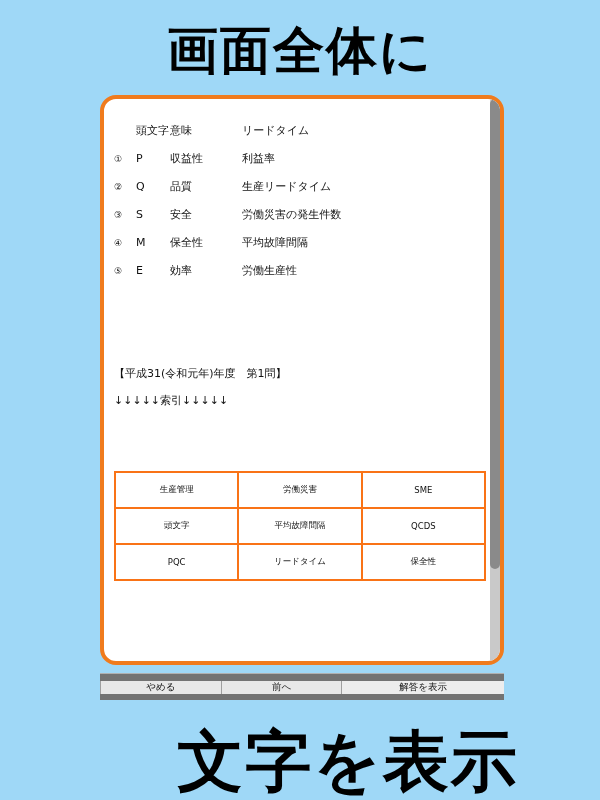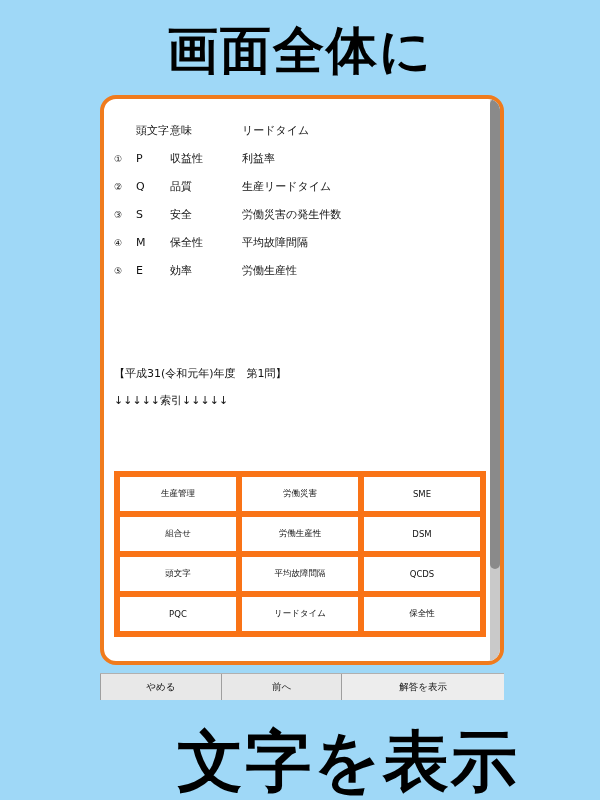--- a/index.html
+++ b/index.html
@@ -137,37 +137,38 @@
   }
   .word-table {
     position: absolute;
     left: 10px;
     top: 372px;
     width: 372px;
     border-collapse: collapse;
     table-layout: fixed;
   }
   .word-table td {
-    border: 6px solid #f97316;
+    border: 2px solid #f97316;
     height: 32px;
     text-align: center;
     vertical-align: middle;
     font-size: 8.5px;
     font-family: "DejaVu Sans", sans-serif;
     color: #111;
   }
   .buttons {
     position: absolute;
     left: 0;
     top: 578px;
     width: 404px;
     height: 26px;
     display: flex;
-    background: #a16207;
+    background: #737373;
     border-top: 1px solid #b0b0b0;
+    align-items: center;
   }
   .btn {
     flex: 1;
     font-size: 9.5px;
     font-family: "DejaVu Sans", sans-serif;
     color: #111;
     display: flex;
     align-items: center;
     justify-content: center;
     background: #e8e8e8;
@@ -238,25 +239,20 @@
       <div class="index-marks">↓↓↓↓↓索引↓↓↓↓↓</div>
 
     </div>
 
     <table class="word-table">
       <tbody>
         <tr>
           <td>生産管理</td>
           <td>労働災害</td>
           <td>SME</td>
-        </tr>
-        <tr>
-          <td>組合せ</td>
-          <td>労働生産性</td>
-          <td>DSM</td>
         </tr>
         <tr>
           <td>頭文字</td>
           <td>平均故障間隔</td>
           <td>QCDS</td>
         </tr>
         <tr>
           <td>PQC</td>
           <td>リードタイム</td>
           <td>保全性</td>

